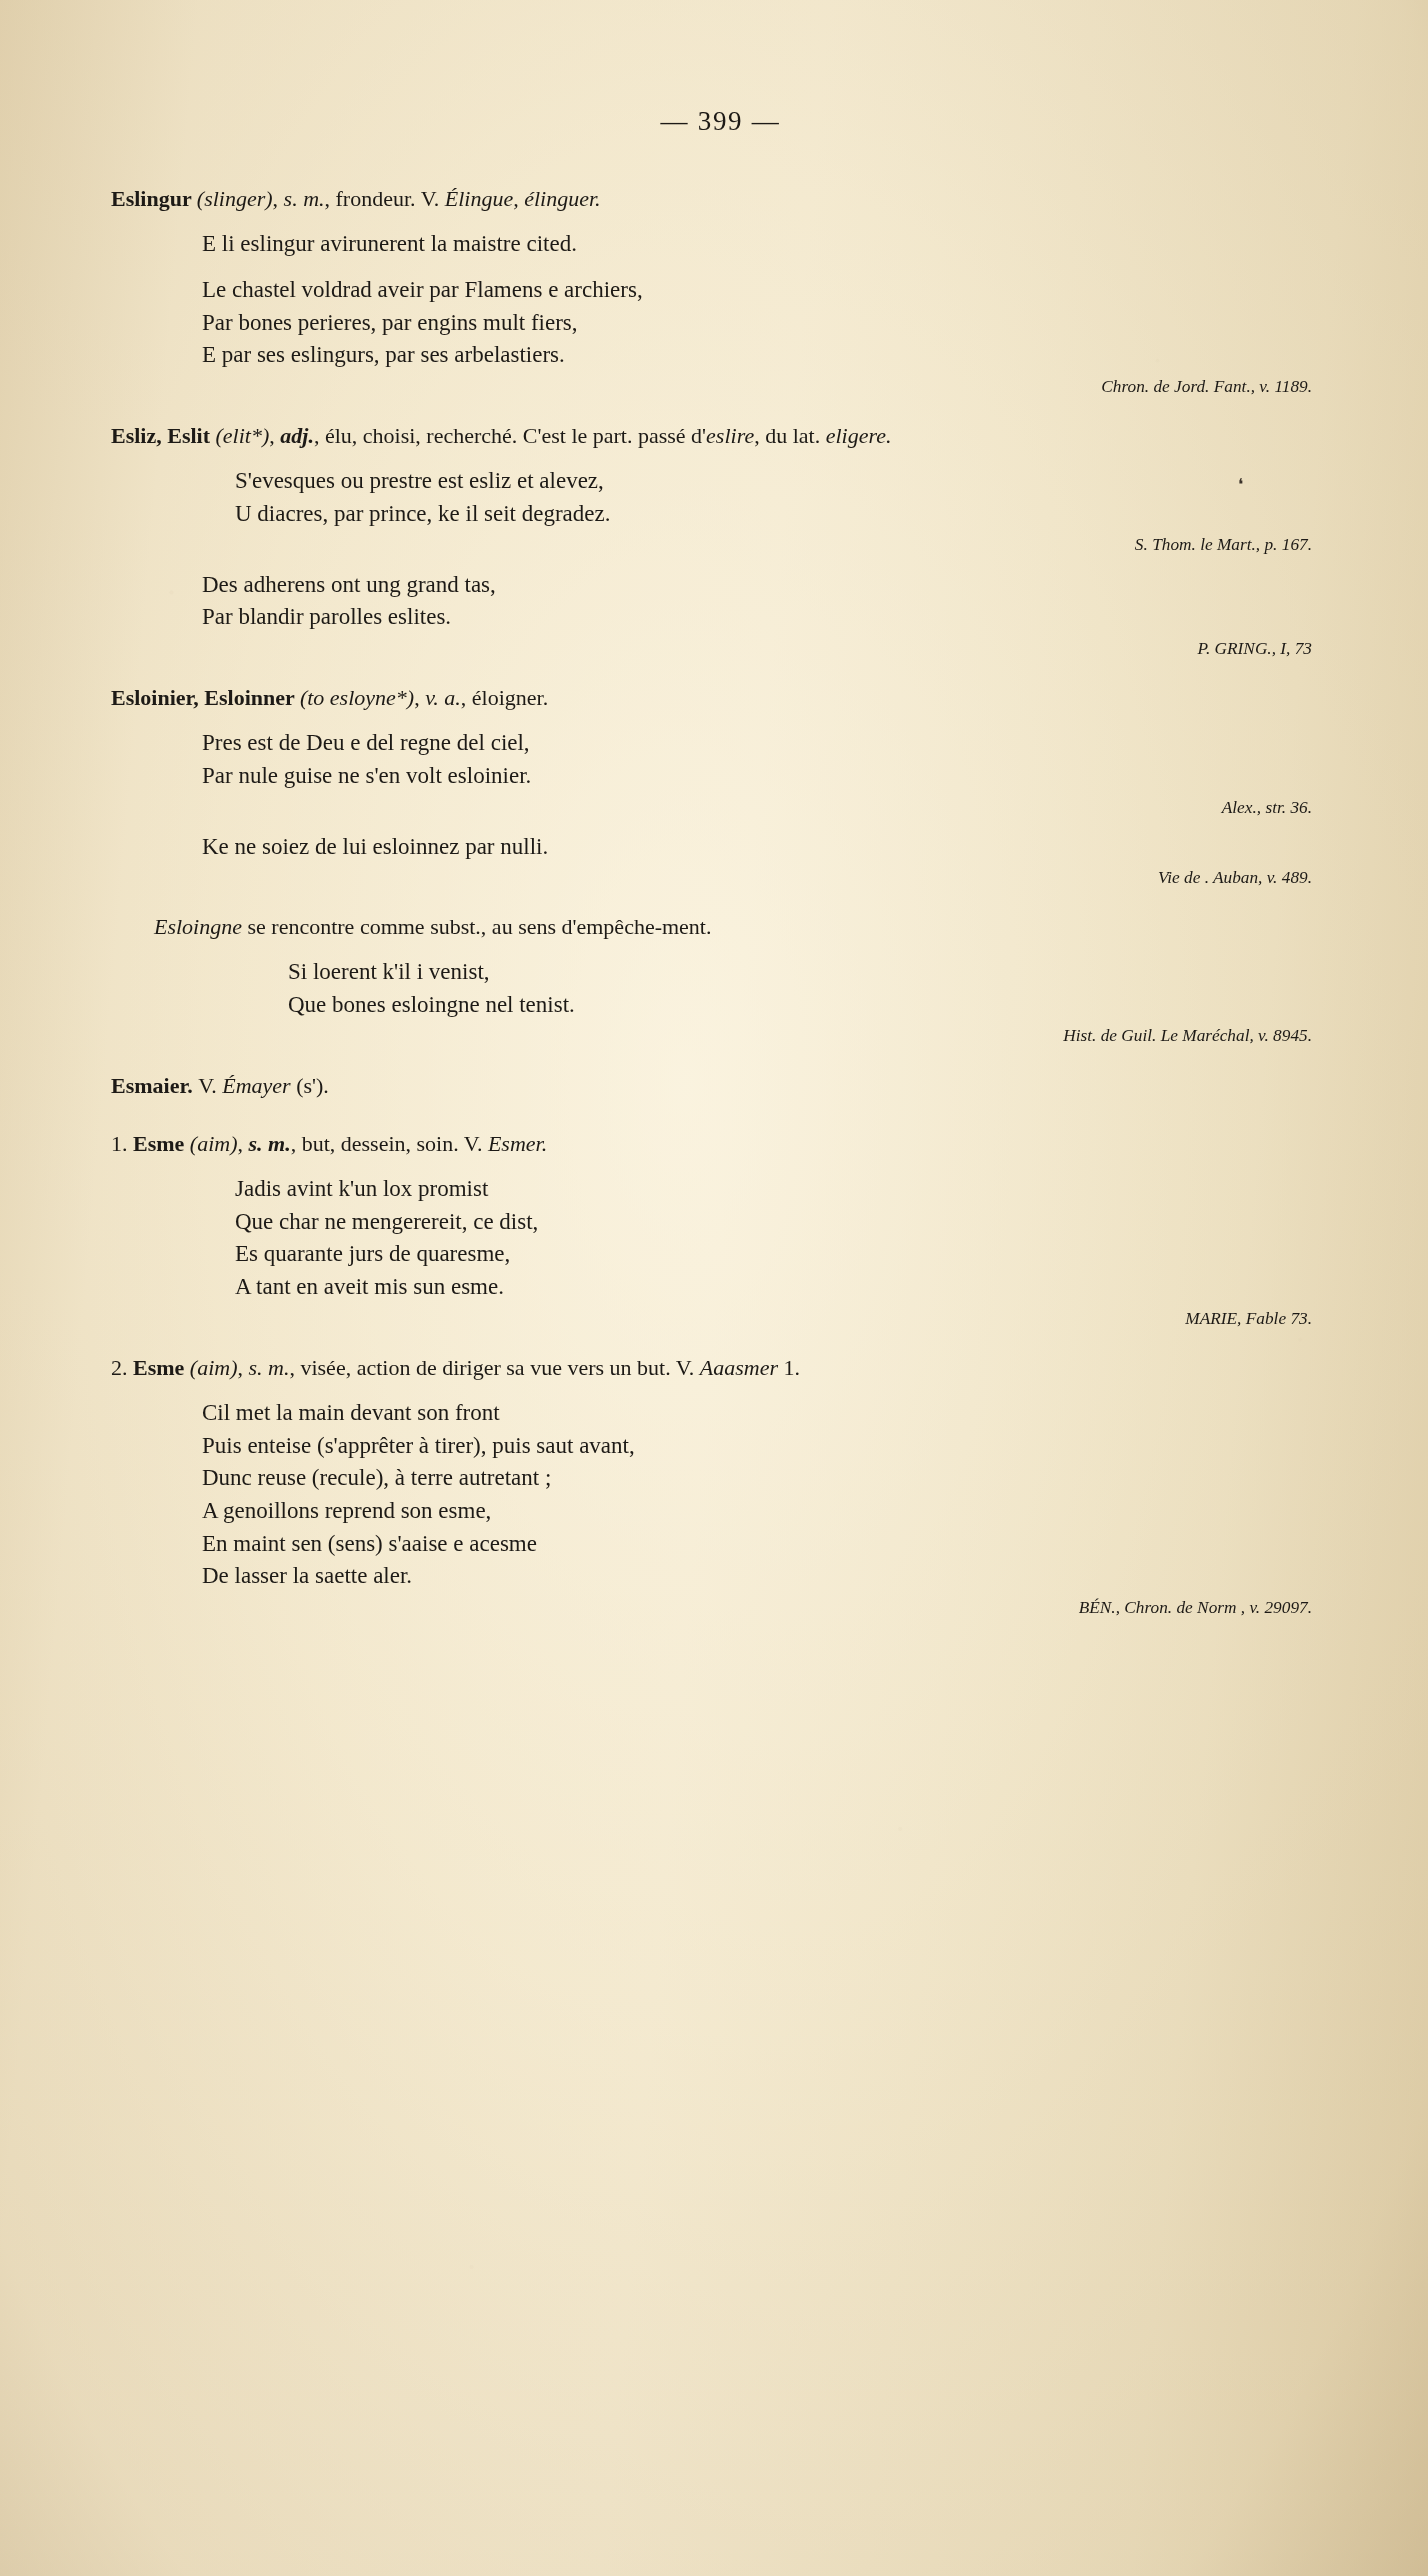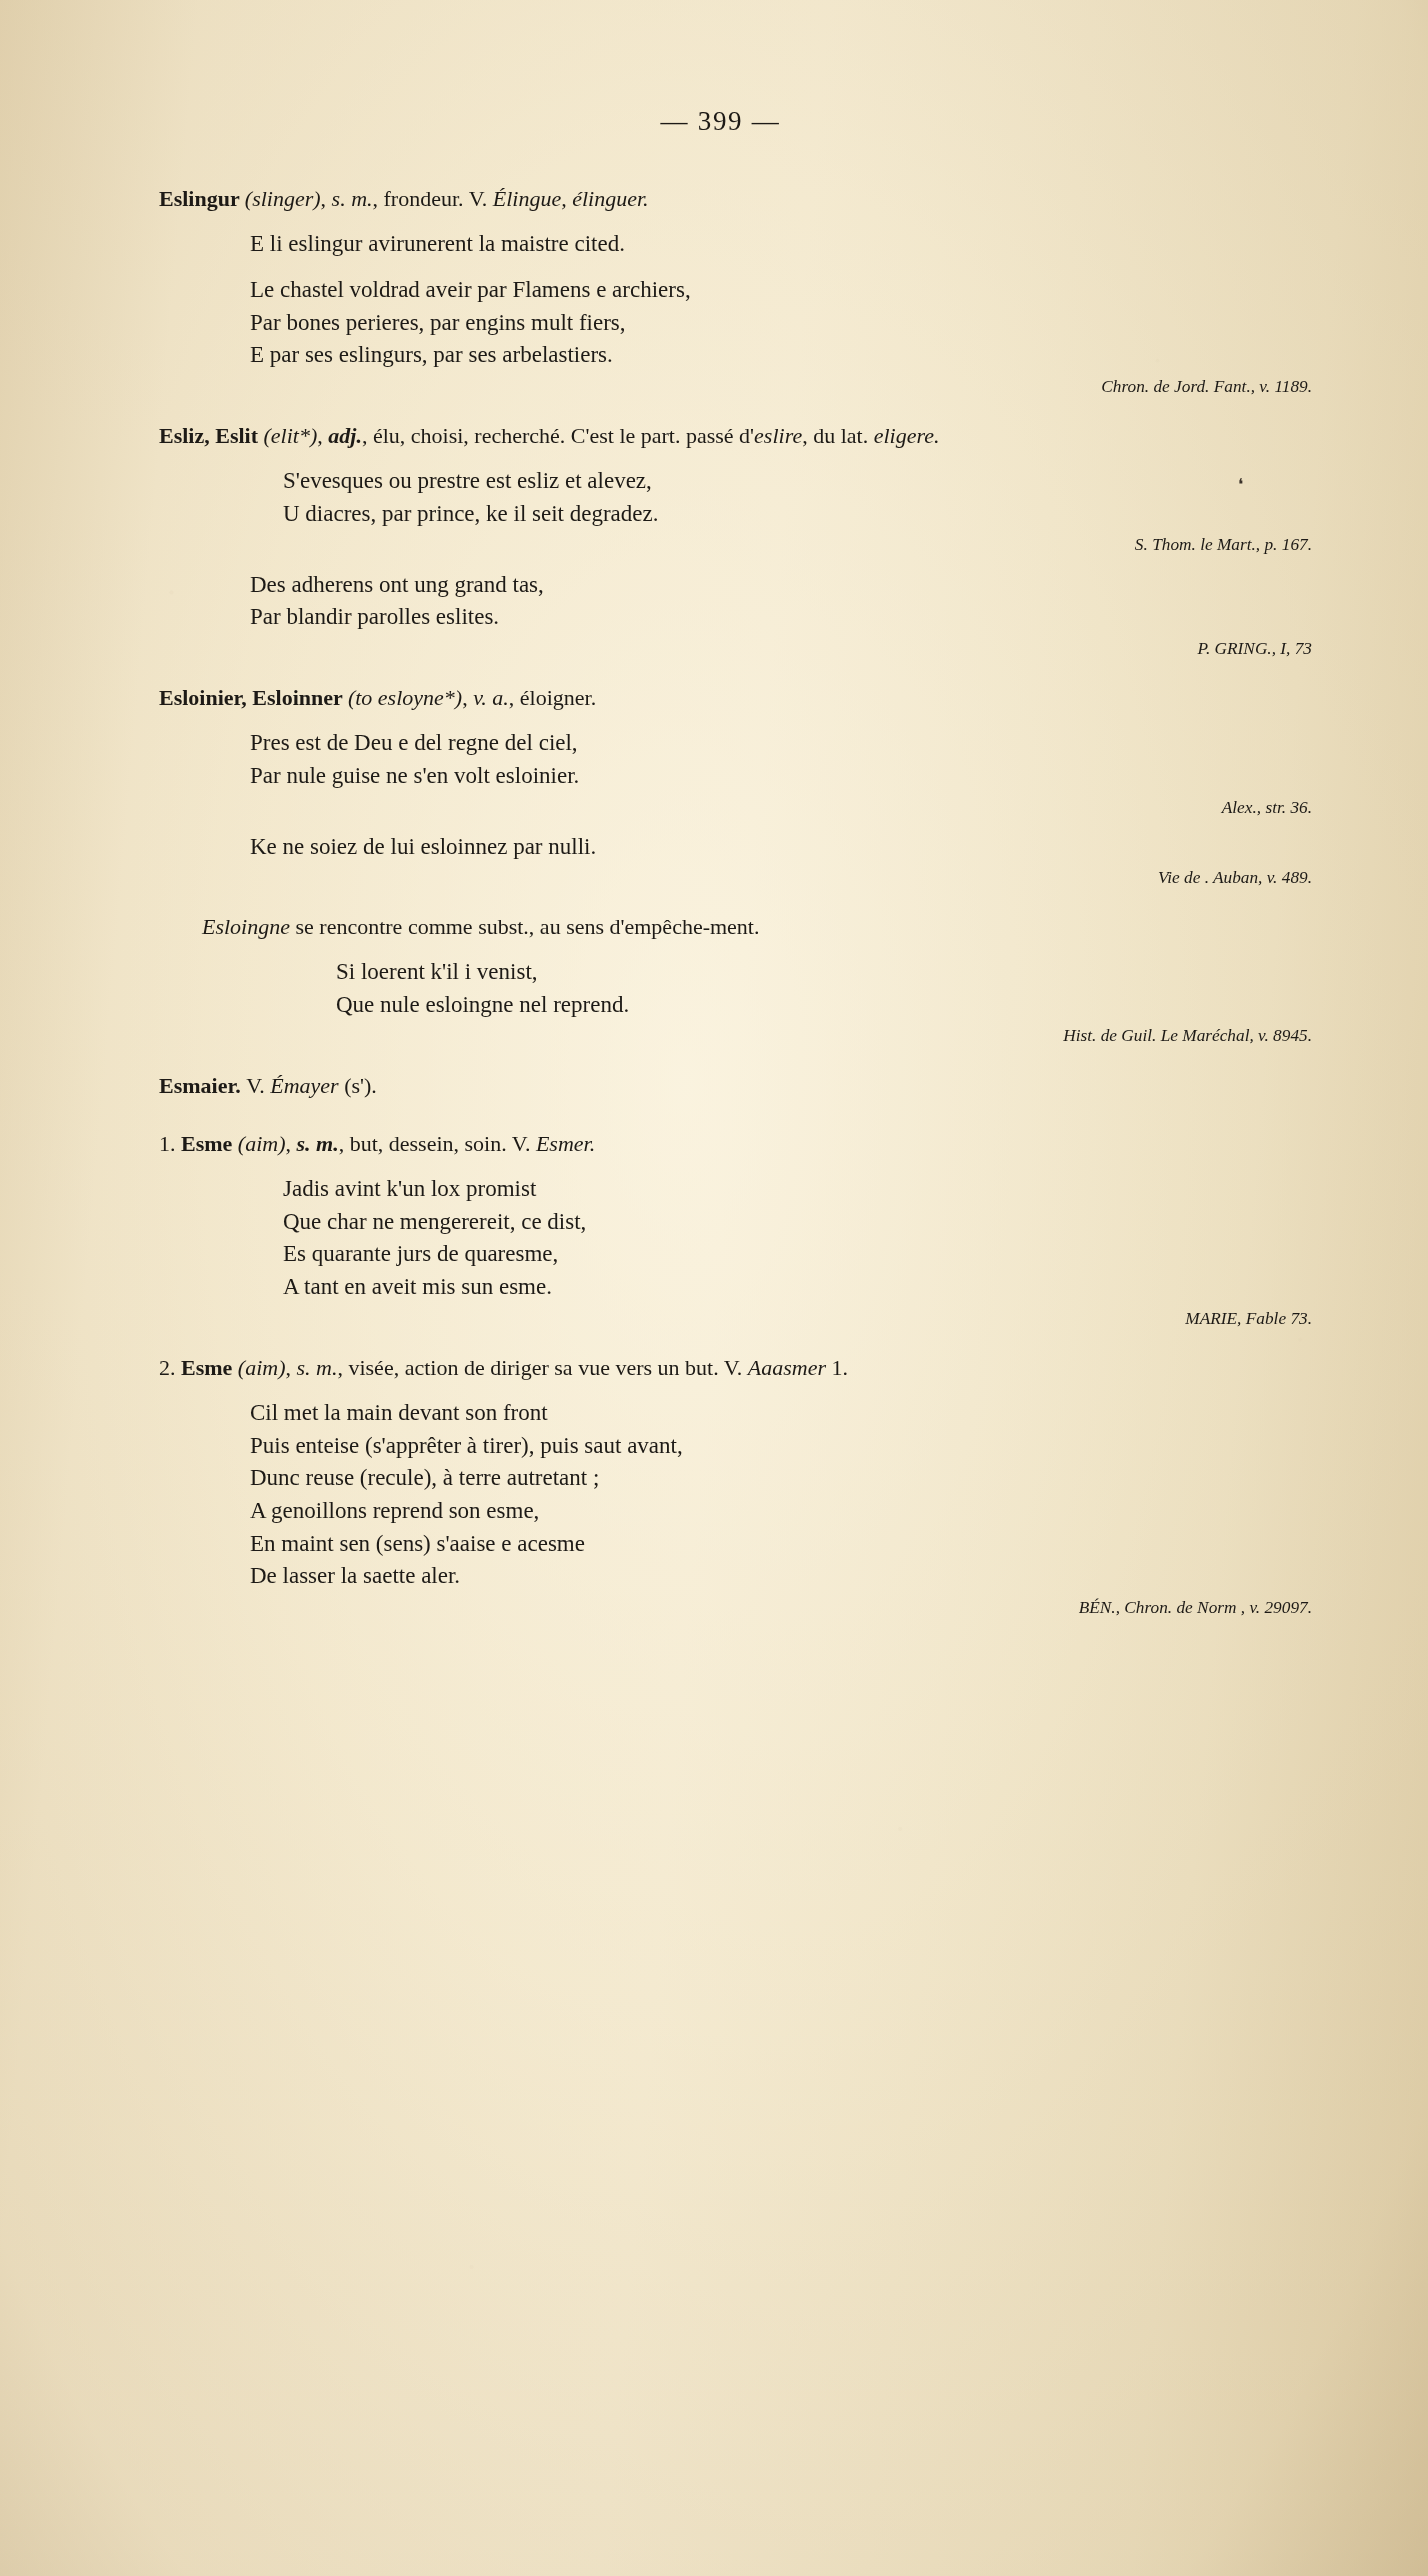--- a/index.html
+++ b/index.html
@@ -43,21 +43,21 @@
 
   .folio {
     text-align: center;
     font-size: 27px;
     letter-spacing: 1.7px;
     margin-top: 106px;
     margin-bottom: 46px;
     font-family: "Liberation Serif", serif;
   }
 
-  .entry { margin-bottom: 1.7px; margin-left: 48px; }
+  .entry { margin-bottom: 1.7px; }
 
   .headline {
     font-size: 22px;
     line-height: 1.45;
     margin: 0 0 3.3px 0;
     text-indent: 0;
   }
   .headline.hang { padding-left: 10px; text-indent: -10px; }
 
   .hw { font-weight: bold; }
@@ -142,21 +142,21 @@
           <div>Par nule guise ne s'en volt esloinier.</div>
         </div>
         <div class="src">Alex., str. 36.</div>
         <div class="quote shallow">
           <div>Ke ne soiez de lui esloinnez par nulli.</div>
         </div>
         <div class="src">Vie de . Auban, v. 489.</div>
         <p class="para"><span class="it">Esloingne</span><span> se rencontre comme subst., au sens d'empêche-ment.</span></p>
         <div class="quote deep">
           <div>Si loerent k'il i venist,</div>
-          <div>Que nule esloingne nel reprend.</div>
+          <div>Que bones esloingne nel tenist.</div>
         </div>
         <div class="src">Hist. de Guil. Le Maréchal, v. 8945.</div>
         <div class="gap-m"></div>
       </div>
       <div class="entry">
         <p class="headline hang"><span class="hw">Esmaier. </span><span>V. </span><span class="it">Émayer </span><span>(s').</span></p>
         <div class="gap-m"></div>
       </div>
       <div class="entry">
         <p class="headline hang"><span>1. </span><span class="hw">Esme </span><span class="it">(aim)</span><span>, </span><span class="it hw">s. m.</span><span>, but, dessein, soin. V. </span><span class="it">Esmer.</span></p>

